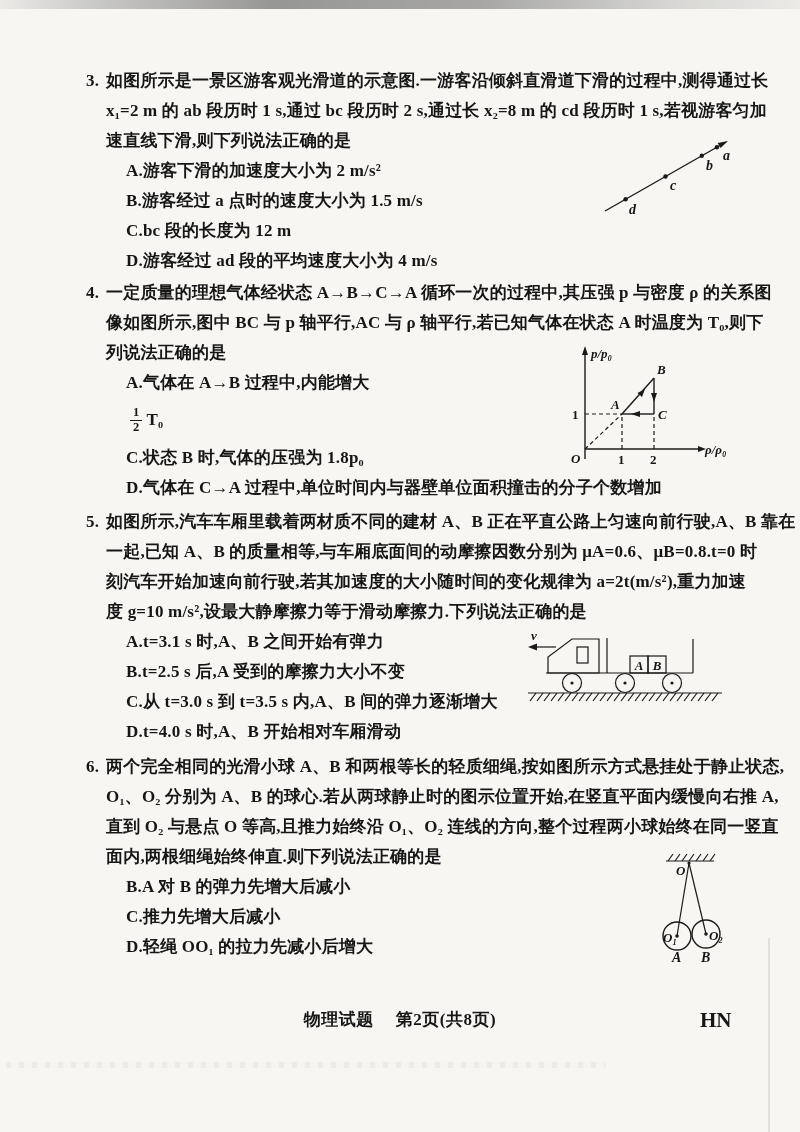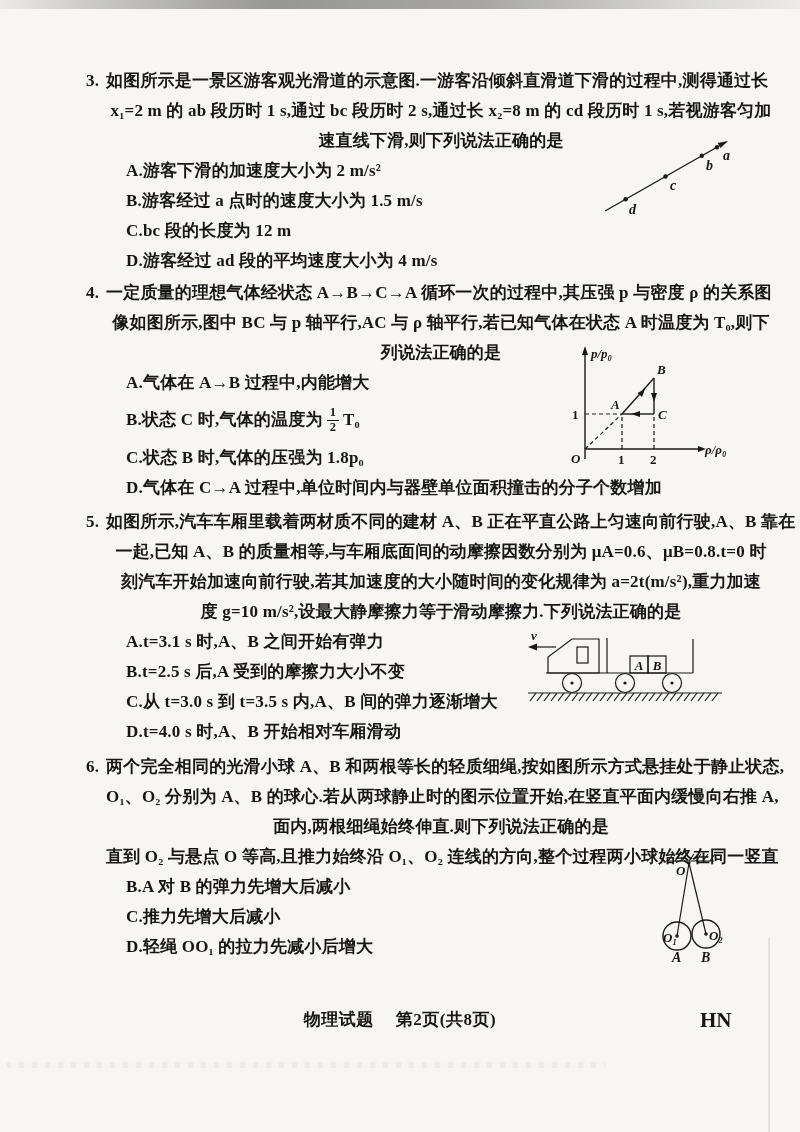--- a/index.html
+++ b/index.html
@@ -14,21 +14,21 @@
     background:linear-gradient(to right,rgba(130,130,130,.10),rgba(105,105,105,.32) 12%,rgba(72,72,72,.55) 34%,rgba(80,80,80,.48) 60%,rgba(120,120,120,.25) 84%,rgba(150,150,150,.12));
     filter:blur(.4px);}
   .scan-bottom{position:absolute;top:1062px;left:6px;width:600px;height:6px;opacity:.55;
     background:repeating-linear-gradient(90deg,rgba(120,120,120,.16) 0 5px,rgba(170,170,170,.04) 5px 13px);
     border-radius:3px;filter:blur(.5px);}
   .scan-edge{position:absolute;top:938px;left:768px;width:2px;height:194px;background:rgba(110,110,110,.16);}
   
   .q{position:absolute;left:86px;width:690px;}
   .line{white-space:nowrap;height:30px;line-height:30px;font-size:17px;letter-spacing:.2px;}
   .qnum{display:inline-block;width:20px;}
-  .cont{padding-left:20px;text-align:center;}
+  .cont{padding-left:20px;}
   .opt{padding-left:40px;}
   .optfrac{height:auto;margin:7px 0 8px 0;display:flex;align-items:center;}
   .frac{display:inline-flex;flex-direction:column;align-items:center;margin:0 4px;
     font-size:12.5px;line-height:1.1;font-weight:700;}
   .frac .fn{border-bottom:1.3px solid #161616;padding:0 3px;}
   
   .footer{position:absolute;top:1008px;left:0;width:800px;text-align:center;
     font-size:17px;letter-spacing:.5px;height:24px;line-height:24px;}
   .footer .fgap{display:inline-block;width:22px;}
   .footer-code{position:absolute;top:1008px;left:700px;font-size:21px;height:24px;line-height:24px;
@@ -74,21 +74,20 @@
     <text class="dlabel2" x="77" y="58">c</text>
     <text class="dlabel2" x="36" y="82">d</text>
   </svg>
 
   <section class="q" style="top:278px">
     <div class="line"><span class="qnum">4.</span><span>一定质量的理想气体经状态 A→B→C→A 循环一次的过程中,其压强 p 与密度 ρ 的关系图</span></div>
     <div class="line cont">像如图所示,图中 BC 与 p 轴平行,AC 与 ρ 轴平行,若已知气体在状态 A 时温度为 T₀,则下</div>
     <div class="line cont">列说法正确的是</div>
     <div class="line opt">A.气体在 A→B 过程中,内能增大</div>
     <div class="line opt optfrac">
-      <span>B.状态 C 时,气体的温度为</span>
       <span class="frac">
           <span class="fn">1</span>
           <span class="fd">2</span>
         </span>
       <span>T₀</span>
     </div>
     <div class="line opt">C.状态 B 时,气体的压强为 1.8p₀</div>
     <div class="line opt">D.气体在 C→A 过程中,单位时间内与器壁单位面积撞击的分子个数增加</div>
   </section>
 
@@ -148,22 +147,22 @@
     <circle class="fillb" cx="50" cy="55" r="1.6"></circle>
     <circle class="fillb" cx="103" cy="55" r="1.6"></circle>
     <circle class="fillb" cx="150" cy="55" r="1.6"></circle>
     <line class="thin" x1="6" y1="65" x2="200" y2="65"></line>
     <path class="thin" d="M8 73l6-8m1 8l6-8m1 8l6-8m1 8l6-8m1 8l6-8m1 8l6-8m1 8l6-8m1 8l6-8m1 8l6-8m1 8l6-8m1 8l6-8m1 8l6-8m1 8l6-8m1 8l6-8m1 8l6-8m1 8l6-8m1 8l6-8m1 8l6-8m1 8l6-8m1 8l6-8m1 8l6-8m1 8l6-8m1 8l6-8m1 8l6-8m1 8l6-8m1 8l6-8m1 8l6-8"></path>
   </svg>
 
   <section class="q" style="top:752px">
     <div class="line"><span class="qnum">6.</span><span>两个完全相同的光滑小球 A、B 和两根等长的轻质细绳,按如图所示方式悬挂处于静止状态,</span></div>
     <div class="line cont">O₁、O₂ 分别为 A、B 的球心.若从两球静止时的图示位置开始,在竖直平面内缓慢向右推 A,</div>
+    <div class="line cont">直到 O₂ 与悬点 O 等高,且推力始终沿 O₁、O₂ 连线的方向,整个过程两小球始终在同一竖直</div>
     <div class="line cont">面内,两根细绳始终伸直.则下列说法正确的是</div>
-    <div class="line cont">直到 O₂ 与悬点 O 等高,且推力始终沿 O₁、O₂ 连线的方向,整个过程两小球始终在同一竖直</div>
     <div class="line opt">B.A 对 B 的弹力先增大后减小</div>
     <div class="line opt">C.推力先增大后减小</div>
     <div class="line opt">D.轻绳 OO₁ 的拉力先减小后增大</div>
   </section>
 
   <svg style="left:628px;top:848px" width="150" height="147" viewBox="0 0 150 147">
     <line class="thin" x1="38" y1="13" x2="86" y2="13"></line>
     <path class="thin" d="M40 13l5-7m2 7l5-7m2 7l5-7m2 7l5-7m2 7l5-7m2 7l5-7m2 7l5-7"></path>
     <circle class="fillb" cx="61" cy="15" r="1.6"></circle>
     <text class="dlabel" x="48" y="27">O</text>

